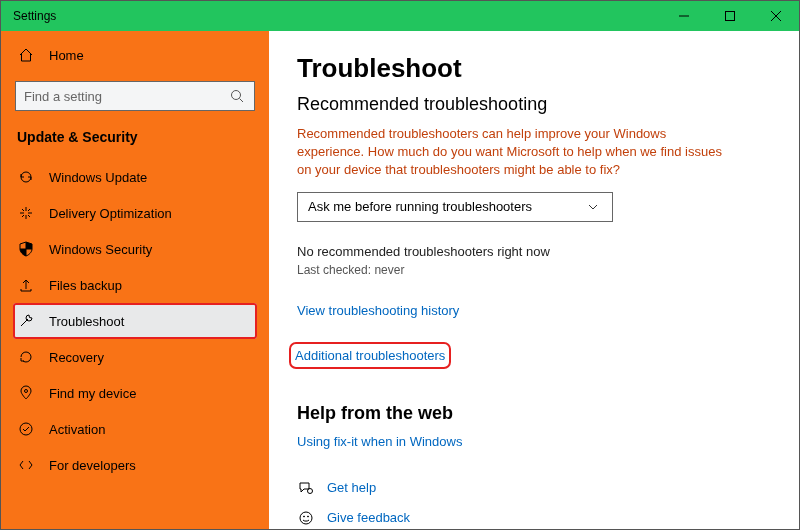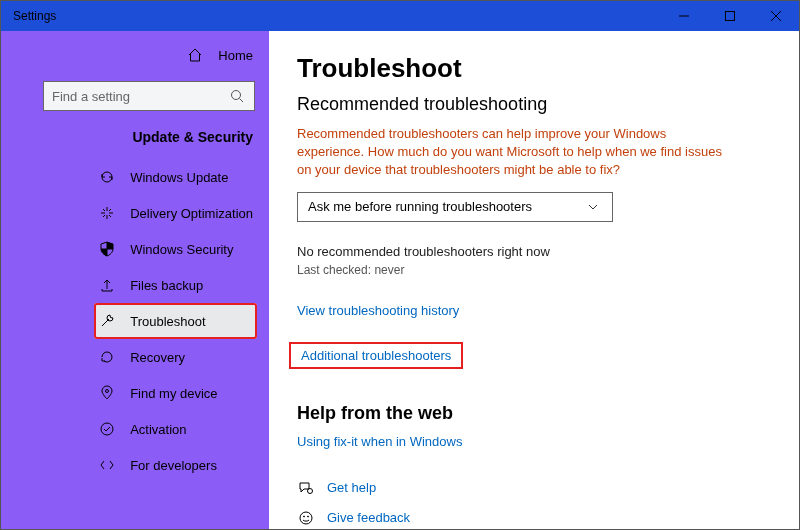--- a/index.html
+++ b/index.html
@@ -10,44 +10,43 @@
     background: #fff;
     width: 800px;
     height: 530px;
     overflow: hidden;
     border: 1px solid #555;
   }
   .titlebar {
     height: 30px;
     display: flex;
     align-items: center;
-    background: #1d4ed8;
+    background: #22c55e;
   }
   .titlebar .title {
     padding-left: 12px;
     font-size: 12px;
   }
   .titlebar .spacer { flex: 1; }
   .winbtn {
     width: 46px; height: 30px;
     display: flex; align-items: center; justify-content: center;
     font-size: 11px;
   }
   .winbtn svg { stroke: #000; fill: none; }
   .main {
     display: flex;
     height: calc(100% - 30px);
   }
   .sidebar {
     width: 268px;
-    background: #8b5cf6;
+    background: #f97316;
     display: flex;
     flex-direction: column;
     padding-top: 2px;
-    align-items: flex-end;
   }
   .home-row, .nav-item {
     display: flex;
     align-items: center;
     height: 36px;
     padding: 0 16px;
     cursor: pointer;
     position: relative;
   }
   .home-row { margin-top: 4px; margin-bottom: 8px; }
@@ -110,21 +109,21 @@
     align-items: center;
     padding: 0 10px;
     cursor: pointer;
     margin-bottom: 22px;
     font-size: 13px;
   }
   .dropdown .dd-text { flex: 1; }
   .status { font-size: 13px; color: #222; margin-bottom: 4px; }
   .substatus { font-size: 12px; color: #555; margin-bottom: 26px; }
   .link { color: #0067c0; font-size: 13px; cursor: pointer; display: inline-block; margin-bottom: 22px; }
-  .link.boxed { outline: 2px solid #e62020; padding: 4px 10px; border-radius: 0; margin: 4px 0 6px -6px; }
+  .link.boxed { outline: 2px solid #e62020; padding: 4px 4px; border-radius: 5px; margin: 4px 0 6px -6px; }
   .help-row {
     display: flex; align-items: center; margin-top: 12px;
   }
   .help-row .link { margin: 0 0 0 12px; text-align: right; }
 </style>
 </head>
 <body>
 
 <div class="titlebar">
   <span class="title">Settings</span>

